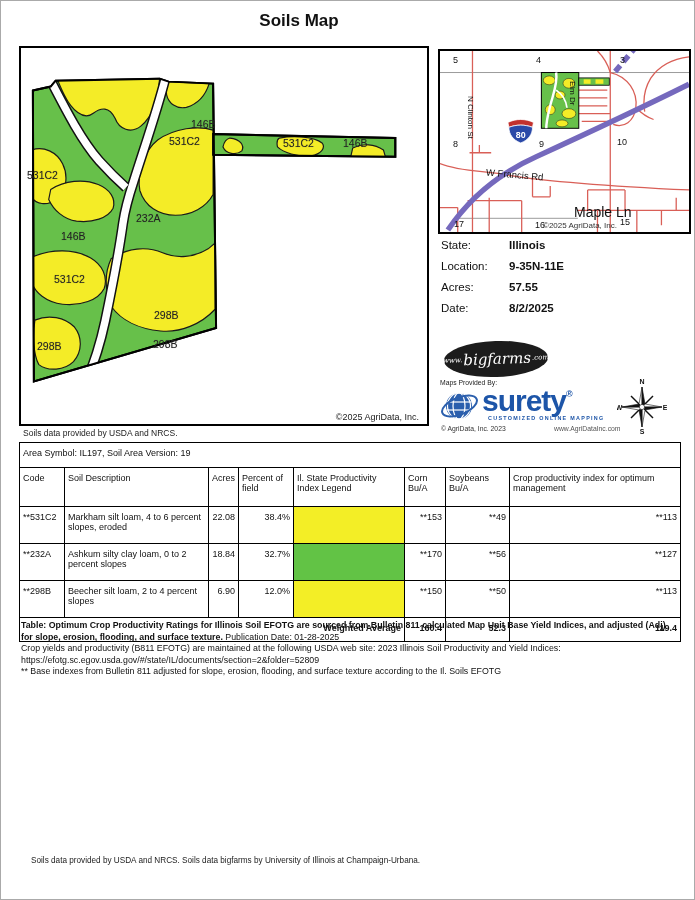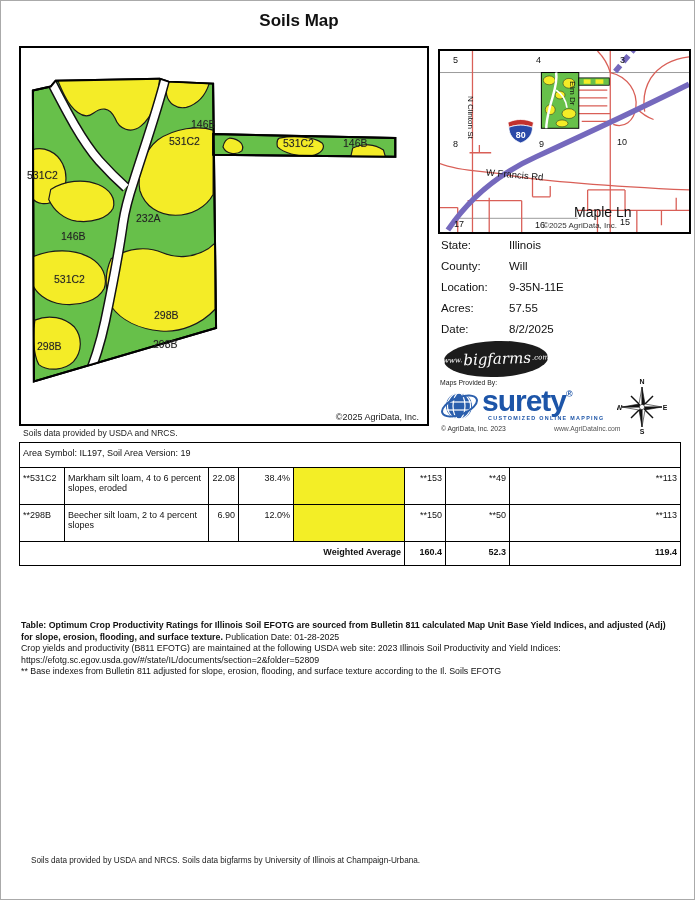--- a/index.html
+++ b/index.html
@@ -26,21 +26,21 @@
   .loc-map svg { position:absolute; left:0; top:0; width:100%; height:100%; }
   .sec-num { position:absolute; font-size:9px; color:#111; }
   .road-label { position:absolute; font-size:8px; color:#111; white-space:nowrap; }
   .vert { transform:rotate(90deg); transform-origin:0 0; }
   .loc-copyright { position:absolute; left:103px; top:170px; font-size:8px; color:#333; white-space:nowrap; }
 
   
   .info { position:absolute; left:440px; top:238px; font-size:11.5px; }
   .info-row { display:flex; height:21px; align-items:flex-start; }
   .info-label { width:68px; }
-  .info-value { font-weight:normal; }
+  .info-value { font-weight:bold; }
 
   
   .bigfarms { position:absolute; left:443px; top:340px; width:104px; height:36px;
               background:#1c1c1c; border-radius:50%; display:flex; align-items:center;
               justify-content:center; color:#fff; transform:rotate(-2deg); }
   .bigfarms .small { font-size:7px; font-family:"DejaVu Serif", serif; font-style:italic; }
   .bigfarms .big { font-size:15px; font-family:"DejaVu Serif", serif; font-style:italic; margin:0 1px; }
 
   
   .maps-by { position:absolute; left:439px; top:378px; font-size:6.8px; color:#222; }
@@ -191,24 +191,20 @@
     <span class="road-label" style="left:134px; top:153px; font-size:14px;">Maple Ln</span>
     <span class="loc-copyright">©2025 AgriData, Inc.</span>
   </div>
 
   <div class="info">
     <div class="info-row">
       <span class="info-label">State:</span>
       <span class="info-value">Illinois</span>
     </div>
     <div class="info-row">
-      <span class="info-label">County:</span>
-      <span class="info-value">Will</span>
-    </div>
-    <div class="info-row">
       <span class="info-label">Location:</span>
       <span class="info-value">9-35N-11E</span>
     </div>
     <div class="info-row">
       <span class="info-label">Acres:</span>
       <span class="info-value">57.55</span>
     </div>
     <div class="info-row">
       <span class="info-label">Date:</span>
       <span class="info-value">8/2/2025</span>
@@ -269,31 +265,51 @@
         <col style="width:55px">
       <col style="width:111px">
         <col style="width:41px">
         <col style="width:64px">
         <col style="width:171px">
     </colgroup>
     <tbody>
         <tr class="area-row">
       <td colspan="8">Area Symbol: IL197, Soil Area Version: 19</td>
     </tr>
+    <tr class="hdr-row">
+      <th>Code</th>
+      <th>Soil Description</th>
+      <th>Acres</th>
+      <th>Percent of field</th>
+      <th>Il. State Productivity Index Legend</th>
+      <th>Corn Bu/A</th>
+      <th>Soybeans Bu/A</th>
+      <th>Crop productivity index for optimum management</th>
+    </tr>
     <tr class="data-row">
       <td>**531C2</td>
       <td>Markham silt loam, 4 to 6 percent slopes, eroded</td>
       <td class="num">22.08</td>
       <td class="num">38.4%</td>
       <td class="legend-cell" style="background-color: rgb(243, 238, 38);"></td>
       <td class="num">**153</td>
       <td class="num">**49</td>
       <td class="num">**113</td>
     </tr>
     <tr class="data-row">
+      <td>**232A</td>
+      <td>Ashkum silty clay loam, 0 to 2 percent slopes</td>
+      <td class="num">18.84</td>
+      <td class="num">32.7%</td>
+      <td class="legend-cell" style="background-color: rgb(98, 195, 69);"></td>
+      <td class="num">**170</td>
+      <td class="num">**56</td>
+      <td class="num">**127</td>
+    </tr>
+    <tr class="data-row">
       <td>**298B</td>
       <td>Beecher silt loam, 2 to 4 percent slopes</td>
       <td class="num">6.90</td>
       <td class="num">12.0%</td>
       <td class="legend-cell" style="background-color: rgb(243, 238, 38);"></td>
       <td class="num">**150</td>
       <td class="num">**50</td>
       <td class="num">**113</td>
     </tr>
     <tr class="wa-row">

